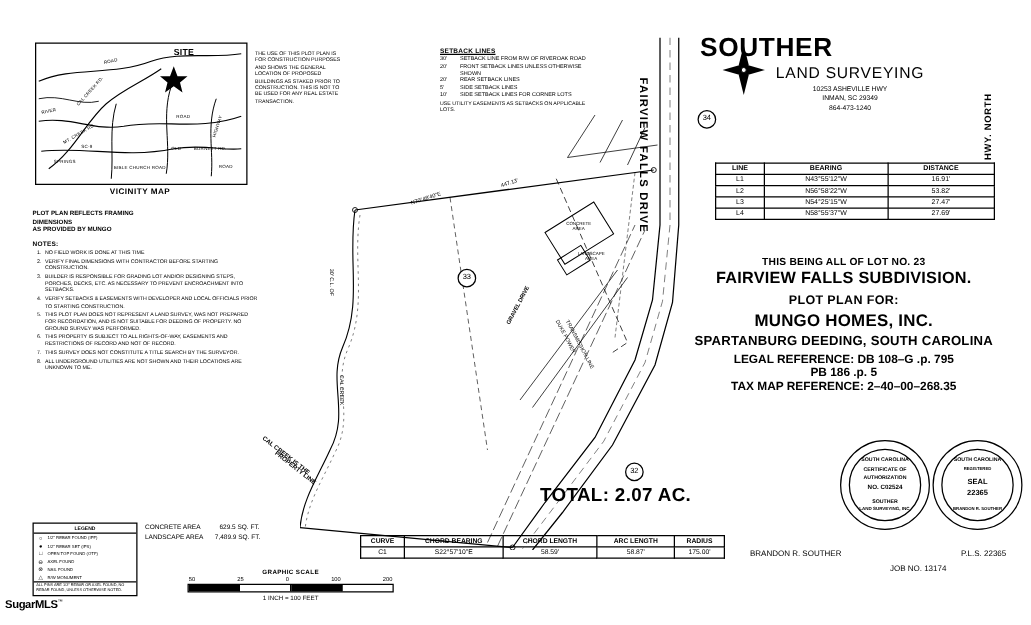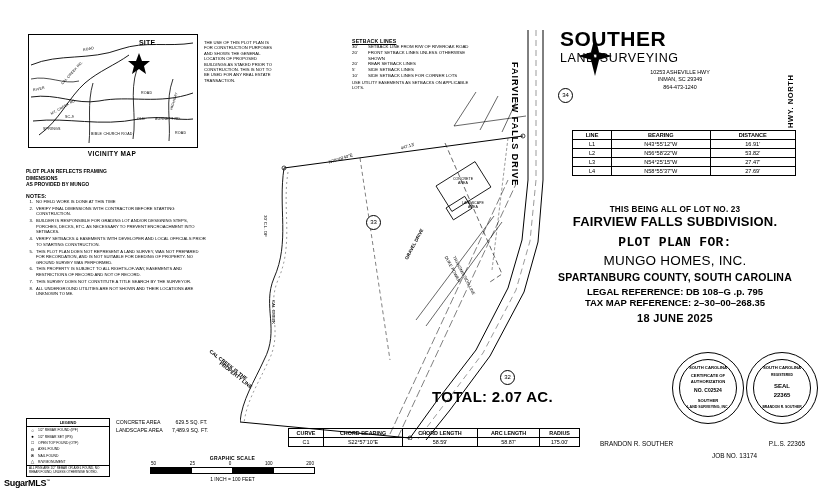--- a/index.html
+++ b/index.html
@@ -22,38 +22,38 @@
   #notes-block{left:26px;top:195px;width:180px;}
   .note-h{font-size:5.2px;font-weight:bold;letter-spacing:.2px;}
   .note-li{display:flex;gap:3px;font-size:4.2px;line-height:1.3;margin-bottom:1.5px;}
   .note-li .num{width:7px;flex:none;text-align:right;}
   .setback-li{display:flex;gap:3px;font-size:4.4px;line-height:1.32;}
   .setback-li .lbl{width:13px;flex:none;}
 
   
   #titleblock{left:560px;top:28px;width:240px;}
   #firm-name{font-size:21px;font-weight:bold;letter-spacing:.5px;line-height:1;}
-  #firm-sub{font-size:12.5px;letter-spacing:.6px;margin-top:2px;}
+  #firm-sub{font-size:12.5px;letter-spacing:.6px;margin-top:2px;text-align:center;}
   #firm-addr{font-size:5.4px;text-align:center;line-height:1.35;margin-top:4px;}
 
   
   #compass{left:578px;top:36px;width:34px;height:40px;}
   #compass svg{display:block;}
 
   
   #linetable{left:572px;top:130px;width:224px;border-collapse:collapse;font-size:5.6px;}
   #linetable th,#linetable td{border:1px solid #000;padding:1px 2px;text-align:center;font-weight:normal;}
   #linetable th{font-weight:bold;}
 
   
   #project{left:530px;top:205px;width:290px;text-align:center;}
   #project .l1{font-size:8.2px;font-weight:bold;letter-spacing:.2px;}
   #project .l2{font-size:13px;font-weight:bold;letter-spacing:.2px;}
-  #project .l3{font-size:13px;font-weight:bold;margin-top:6px;letter-spacing:.3px;font-family:Liberation Mono, monospace;}
-  #project .l4{font-size:13.5px;font-weight:normal;margin-top:3px;letter-spacing:.2px;}
+  #project .l3{font-size:10px;font-weight:bold;margin-top:6px;letter-spacing:.3px;}
+  #project .l4{font-size:13.5px;font-weight:bold;margin-top:3px;letter-spacing:.2px;}
   #project .l5{font-size:10.5px;font-weight:bold;margin-top:3px;letter-spacing:.2px;}
   #project .l6{font-size:9.5px;font-weight:bold;margin-top:3px;}
   #project .l7{font-size:9.5px;font-weight:bold;}
   #project .l8{font-size:9.5px;font-weight:bold;}
   #project .l9{font-size:11px;font-weight:bold;margin-top:4px;letter-spacing:.3px;}
 
   
   .seal{position:absolute;width:70px;height:70px;border-radius:50%;border:1px solid #000;}
   .seal .inner{position:absolute;left:6px;top:6px;right:6px;bottom:6px;border-radius:50%;border:1px solid #000;}
   .seal .txt{position:absolute;left:0;right:0;text-align:center;font-size:4.2px;font-weight:bold;line-height:1.25;}
@@ -322,24 +322,24 @@
       <td>27.69'</td>
     </tr>
   </tbody>
     </table>
 
   <div id="project" class="abs">
     <div class="l1">THIS BEING ALL OF LOT NO. 23</div>
     <div class="l2">FAIRVIEW FALLS SUBDIVISION.</div>
     <div class="l3">PLOT PLAN FOR:</div>
     <div class="l4">MUNGO HOMES, INC.</div>
-    <div class="l5">SPARTANBURG COUNTY, SOUTH CAROLINA</div>
+    <div class="l5">SPARTANBURG DEEDING, SOUTH CAROLINA</div>
     <div class="l6">LEGAL REFERENCE: DB 108–G .p. 795</div>
-    <div class="l8">TAX MAP REFERENCE: 2–30–00–268.35</div>
-    <div class="l9">18 JUNE 2025</div>
+    <div class="l7">PB 186 .p. 5</div>
+    <div class="l8">TAX MAP REFERENCE: 2–40–00–268.35</div>
   </div>
 
   <div id="total" class="abs">TOTAL: 2.07 AC.</div>
 
   <div id="seal-left" class="seal abs">
     <div class="inner"></div>
     <div class="txt" style="top:12px;">SOUTH CAROLINA</div>
     <div class="txt" style="top:20px;">CERTIFICATE OF</div>
     <div class="txt" style="top:26px;">AUTHORIZATION</div>
     <div class="txt" style="top:34px;font-size:5px;">NO. C02524</div>

